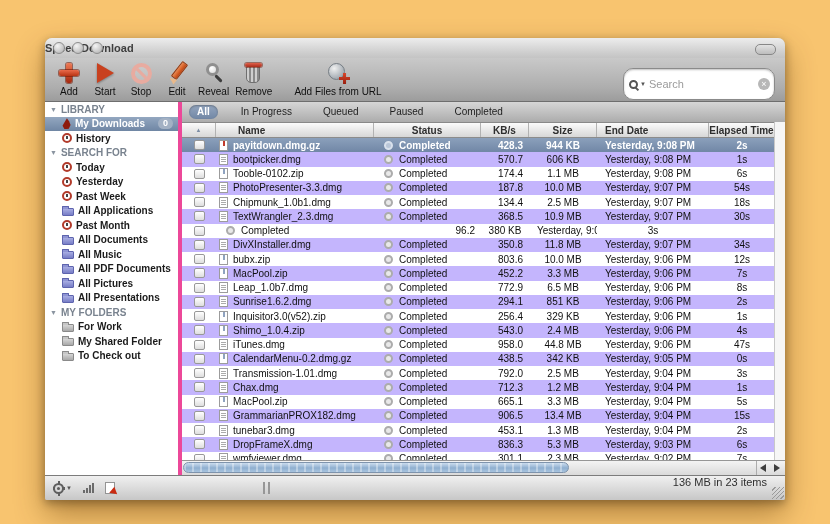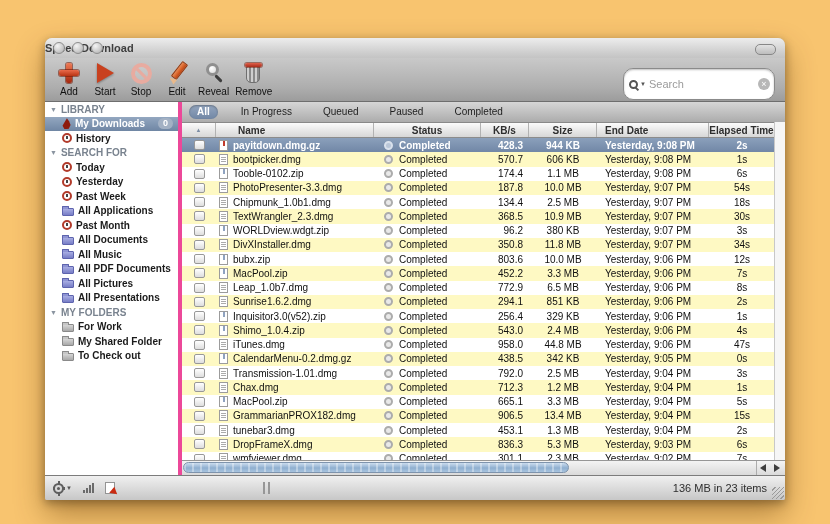--- a/index.html
+++ b/index.html
@@ -74,21 +74,21 @@
   .filterbar{height:20px;flex:none;background:linear-gradient(#D6D6D6,#ACACAC);border-bottom:1px solid #898989;display:flex;align-items:center;padding-left:7px;gap:15px}
   .tab{font-size:10px;color:#1E1E1E;padding:1px 8px;border-radius:9px;line-height:12px}
   .tab.sel{background:linear-gradient(#94A6BF,#7187A5);color:#FFF;font-weight:bold;box-shadow:inset 0 1px 2px rgba(0,0,0,.3)}
   .theader{height:14px;flex:none;display:grid;grid-template-columns:34px 158px 107px 48px 68px 112px 66px;background:linear-gradient(#FBFBFB,#D7D7D7);border-bottom:1px solid #8C8C8C;font-size:10px;font-weight:bold;color:#2E2E2E}
   .th{display:flex;align-items:center;justify-content:center;border-right:1px solid #B2B2B2;white-space:nowrap;overflow:hidden;line-height:13px}
   .th.a-left{justify-content:flex-start;padding-left:22px}
   .th.a-left2{justify-content:flex-start;padding-left:8px}
   .th.c0::after{content:"▲";font-size:6px;color:#7C8DA4}
   .rows{flex:1;min-height:0;overflow:hidden;position:relative}
   .row{height:14.26px;display:grid;grid-template-columns:34px 158px 107px 48px 68px 112px 66px;font-size:10px;color:#101010;align-items:center;background:#FFF}
-  .row.alt{background:#fef9c3}
+  .row.alt{background:#c4b5fd}
   .row.sel{background:linear-gradient(#8BA0BB,#7187A6);color:#FFF;font-weight:bold}
   .cell{overflow:hidden;white-space:nowrap;line-height:13px}
   .c-cb{display:flex;justify-content:center}
   .cb{width:11px;height:10px;border:1px solid #989898;border-radius:2px;background:linear-gradient(#FFF,#DEDEDE);box-sizing:border-box}
   .c-name{display:flex;align-items:center;gap:5px;padding-left:3px}
   .fic{width:9px;height:11px;background:#FFF;border:1px solid #9C9C9C;position:relative;flex:none;box-sizing:border-box}
   .fic.dmg::before{content:"";position:absolute;left:1px;top:2px;width:5px;height:1px;background:#ABABAB;box-shadow:0 2px 0 #ABABAB,0 4px 0 #ABABAB}
   .fic.zip::before{content:"";position:absolute;left:3px;top:0;width:2px;height:5px;background:#8FA3C0}
   .row.sel .fic.zip::before{background:#C23B2B}
   .c-status{display:flex;align-items:center;gap:6px;padding-left:10px}
@@ -99,21 +99,21 @@
   .c-end{padding-left:8px}
   .c-elapsed{text-align:center}
   .gutter{position:absolute;right:0;top:20px;bottom:14px;width:10px;background:#F6F6F6;border-left:1px solid #C8C8C8}
   
   .hscroll{height:14px;flex:none;background:linear-gradient(#F4F4F4,#DADADA);border-top:1px solid #979797;position:relative}
   .hthumb{position:absolute;left:1px;top:1px;height:11px;width:386px;border:1px solid #7E93AC;border-radius:6px;box-sizing:border-box;background:repeating-linear-gradient(90deg,rgba(255,255,255,.35) 0 2px,rgba(255,255,255,0) 2px 8px),linear-gradient(#CBDCEE,#8FAFD0 55%,#A7C3DE)}
   .harrows{position:absolute;right:2px;top:0;height:100%;display:flex;align-items:center;gap:8px;padding:0 3px;border-left:1px solid #ACACAC}
   .tri-l{width:0;height:0;border-top:4px solid transparent;border-bottom:4px solid transparent;border-right:6px solid #3E3E3E}
   .tri-r{width:0;height:0;border-top:4px solid transparent;border-bottom:4px solid transparent;border-left:6px solid #3E3E3E}
   
-  .statusbar{height:24px;flex:none;background:linear-gradient(#F0F0F0,#C7C7C7);border-top:1px solid #7C7C7C;display:flex;align-items:center;position:relative;font-size:11px;color:#333}
+  .statusbar{height:24px;flex:none;background:linear-gradient(#F0F0F0,#C7C7C7);border-top:1px solid #7C7C7C;display:flex;position:relative;font-size:11px;color:#333}
   .sb-icons{display:flex;align-items:center;gap:11px;padding-left:8px}
   .gear-wrap{display:flex;align-items:center;gap:2px}
   .gear{width:11px;height:11px;border-radius:50%;border:2px solid #5E5E5E;box-sizing:border-box;position:relative;background:#D8D8D8}
   .gear::before{content:"";position:absolute;left:2px;top:2px;width:3px;height:3px;border-radius:50%;background:#5E5E5E}
   .gear::after{content:"";position:absolute;left:3px;top:-4px;width:2px;height:3px;background:#5E5E5E;box-shadow:0 12px 0 #5E5E5E,-5px 6px 0 #5E5E5E,5px 6px 0 #5E5E5E}
   .gear-dd{font-size:6px;color:#555}
   .bars{display:flex;align-items:flex-end;gap:1px;height:10px}
   .bars span{width:2px;background:#6B6B6B;display:block}
   .bars .b1{height:3px}.bars .b2{height:5px}.bars .b3{height:8px}.bars .b4{height:10px}
   .exp{width:10px;height:12px;background:#FFF;border:1px solid #949494;position:relative;box-sizing:border-box}
@@ -170,20 +170,28 @@
             </span>
             <span class="tb-label">Reveal</span>
           </div>
           <div class="tb-btn">
             <span class="tb-icon">
               <span class="i-remove"></span>
             </span>
             <span class="tb-label">Remove</span>
           </div>
         </div>
+        <div class="tb-group">
+          <div class="tb-btn">
+            <span class="tb-icon">
+              <span class="i-url"></span>
+            </span>
+            <span class="tb-label">Add Files from URL</span>
+          </div>
+        </div>
       </div>
     <div class="search">
       <span class="s-mag"></span>
       <span class="s-dd">▼</span>
       <input placeholder="Search" style="">
       <span class="s-clear">×</span>
     </div>
   </div>
 
   <div class="main">
@@ -381,24 +389,20 @@
               <span>Completed</span>
             </div>
             <div class="cell c-kbs">368.5</div>
             <div class="cell c-size">10.9 MB</div>
             <div class="cell c-end">Yesterday, 9:07 PM</div>
             <div class="cell c-elapsed">30s</div>
           </div>
           <div class="row">
             <div class="cell c-cb">
               <span class="cb"></span>
-            </div>
-            <div class="cell c-name">
-              <span class="fic zip"></span>
-              <span>WORLDview.wdgt.zip</span>
             </div>
             <div class="cell c-status">
               <span class="mag-s"></span>
               <span>Completed</span>
             </div>
             <div class="cell c-kbs">96.2</div>
             <div class="cell c-size">380 KB</div>
             <div class="cell c-end">Yesterday, 9:07 PM</div>
             <div class="cell c-elapsed">3s</div>
           </div>

